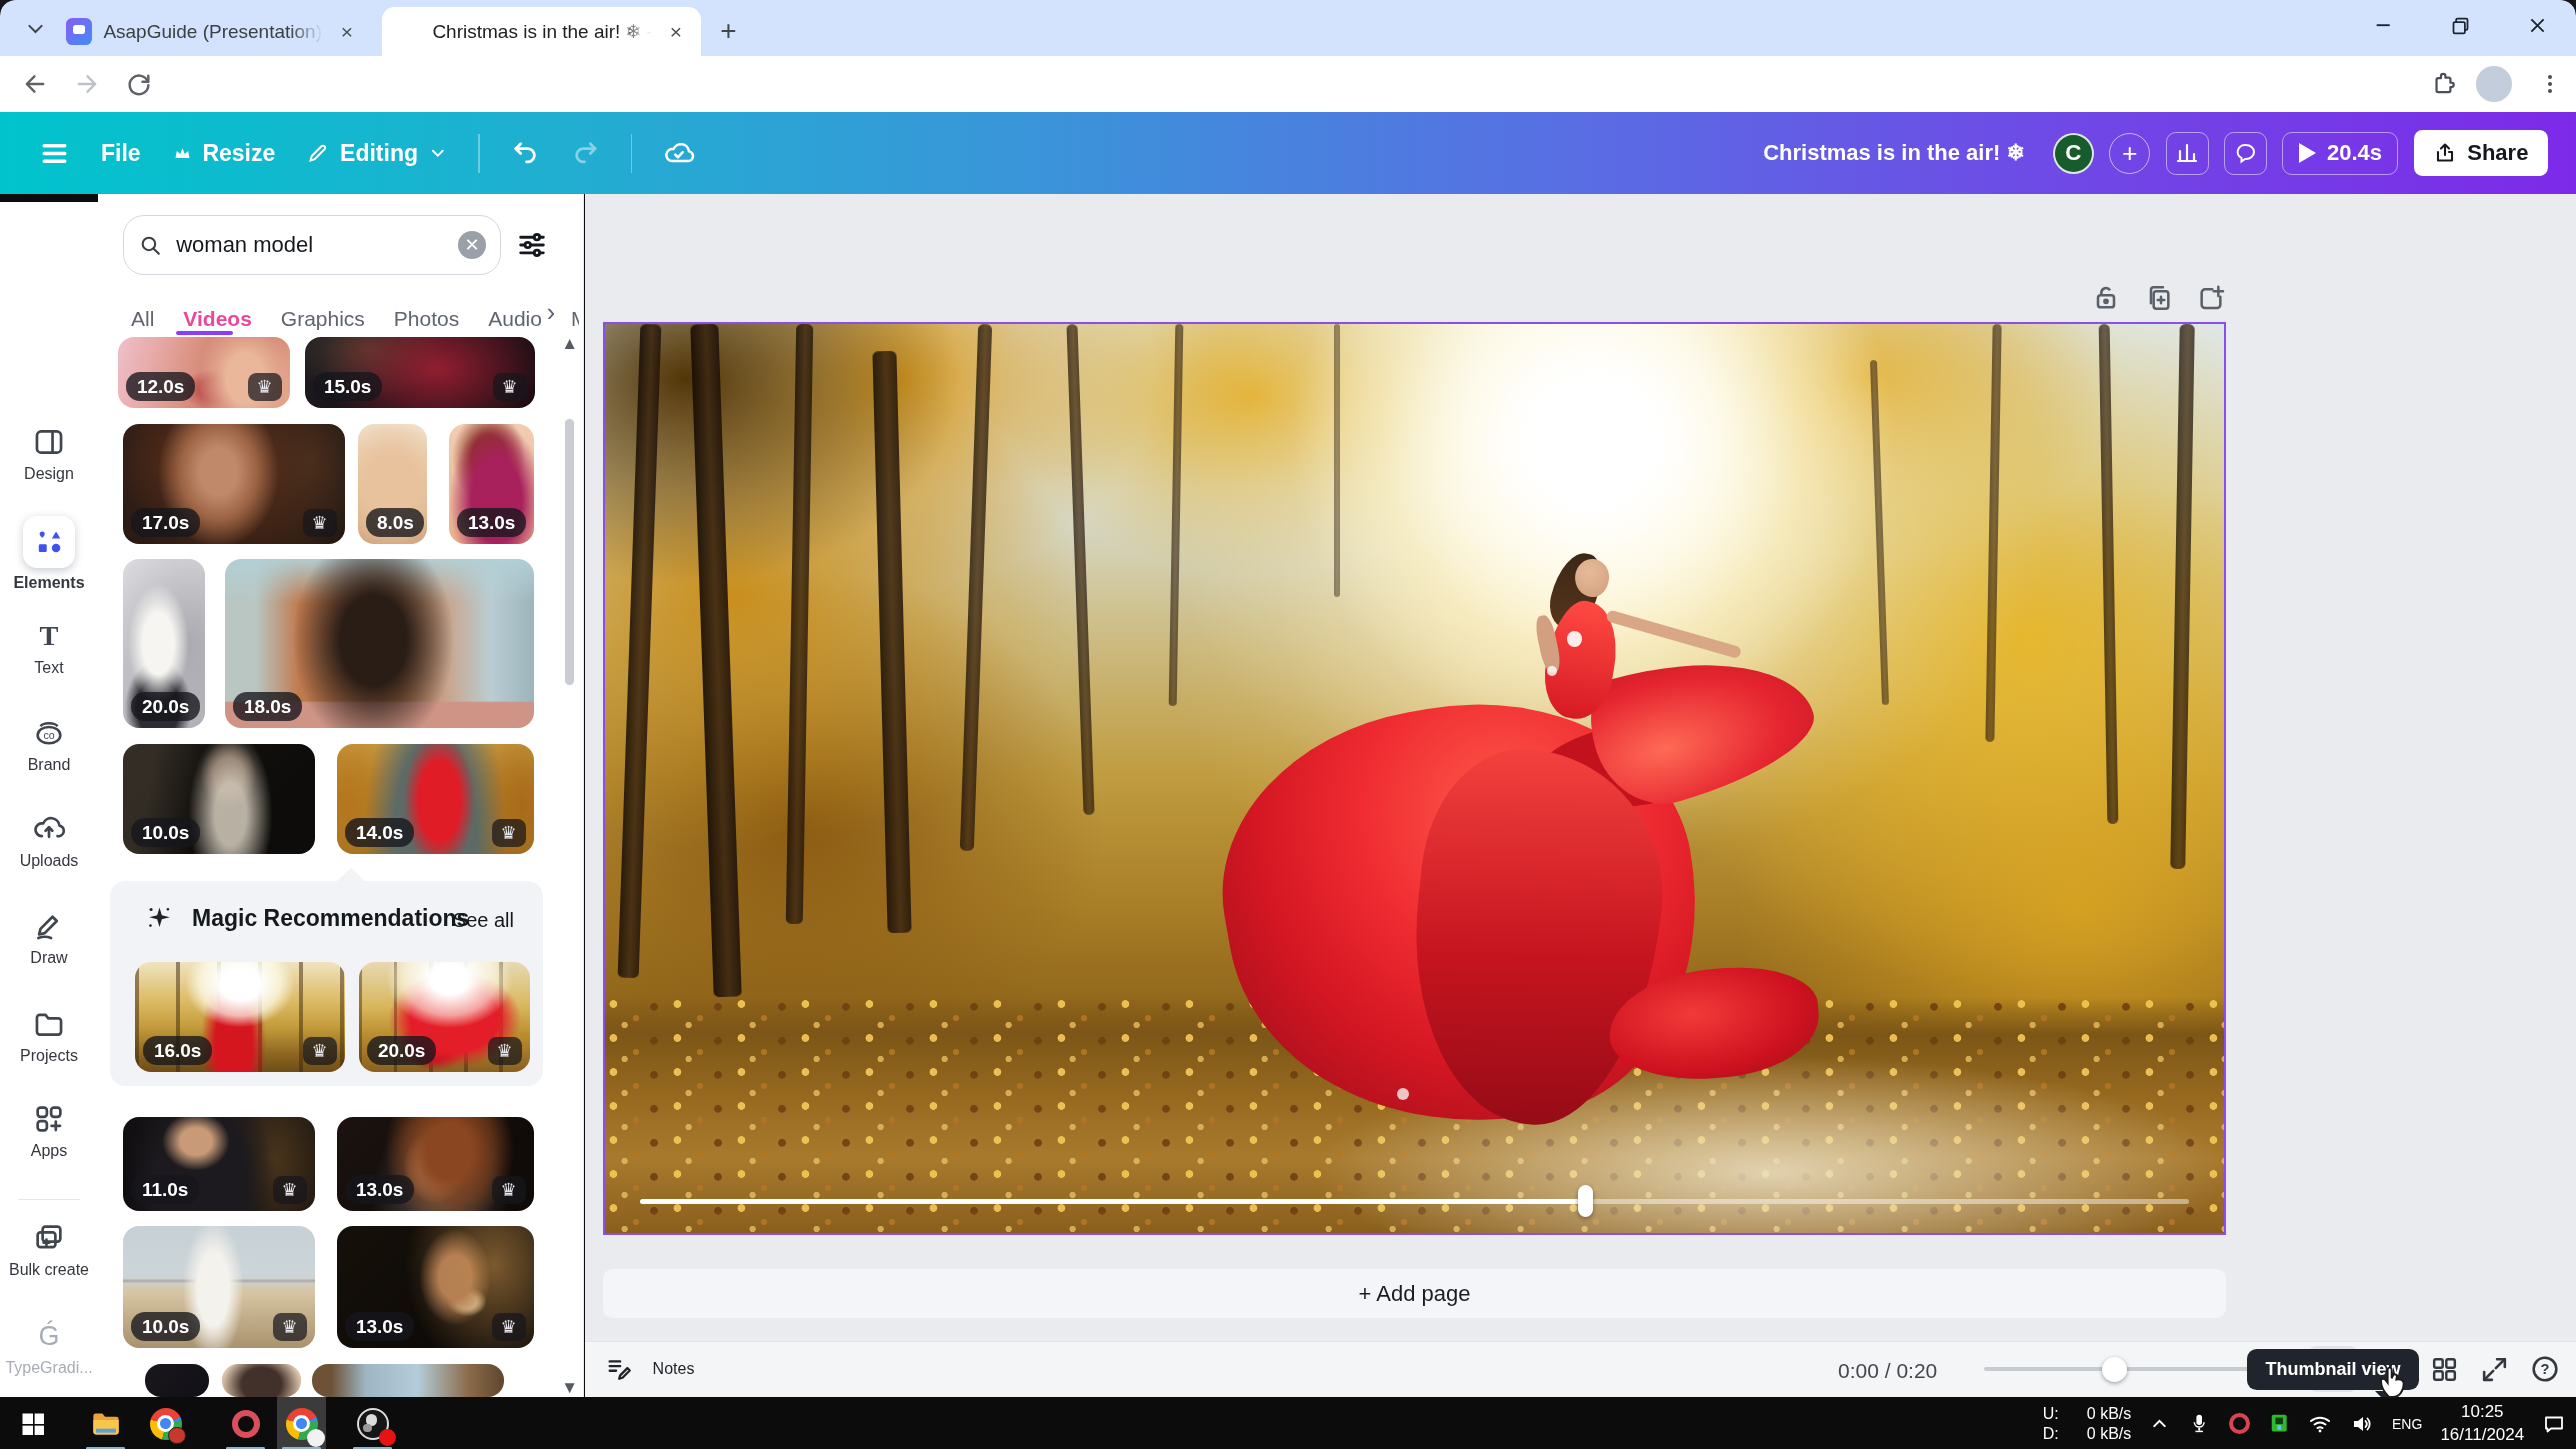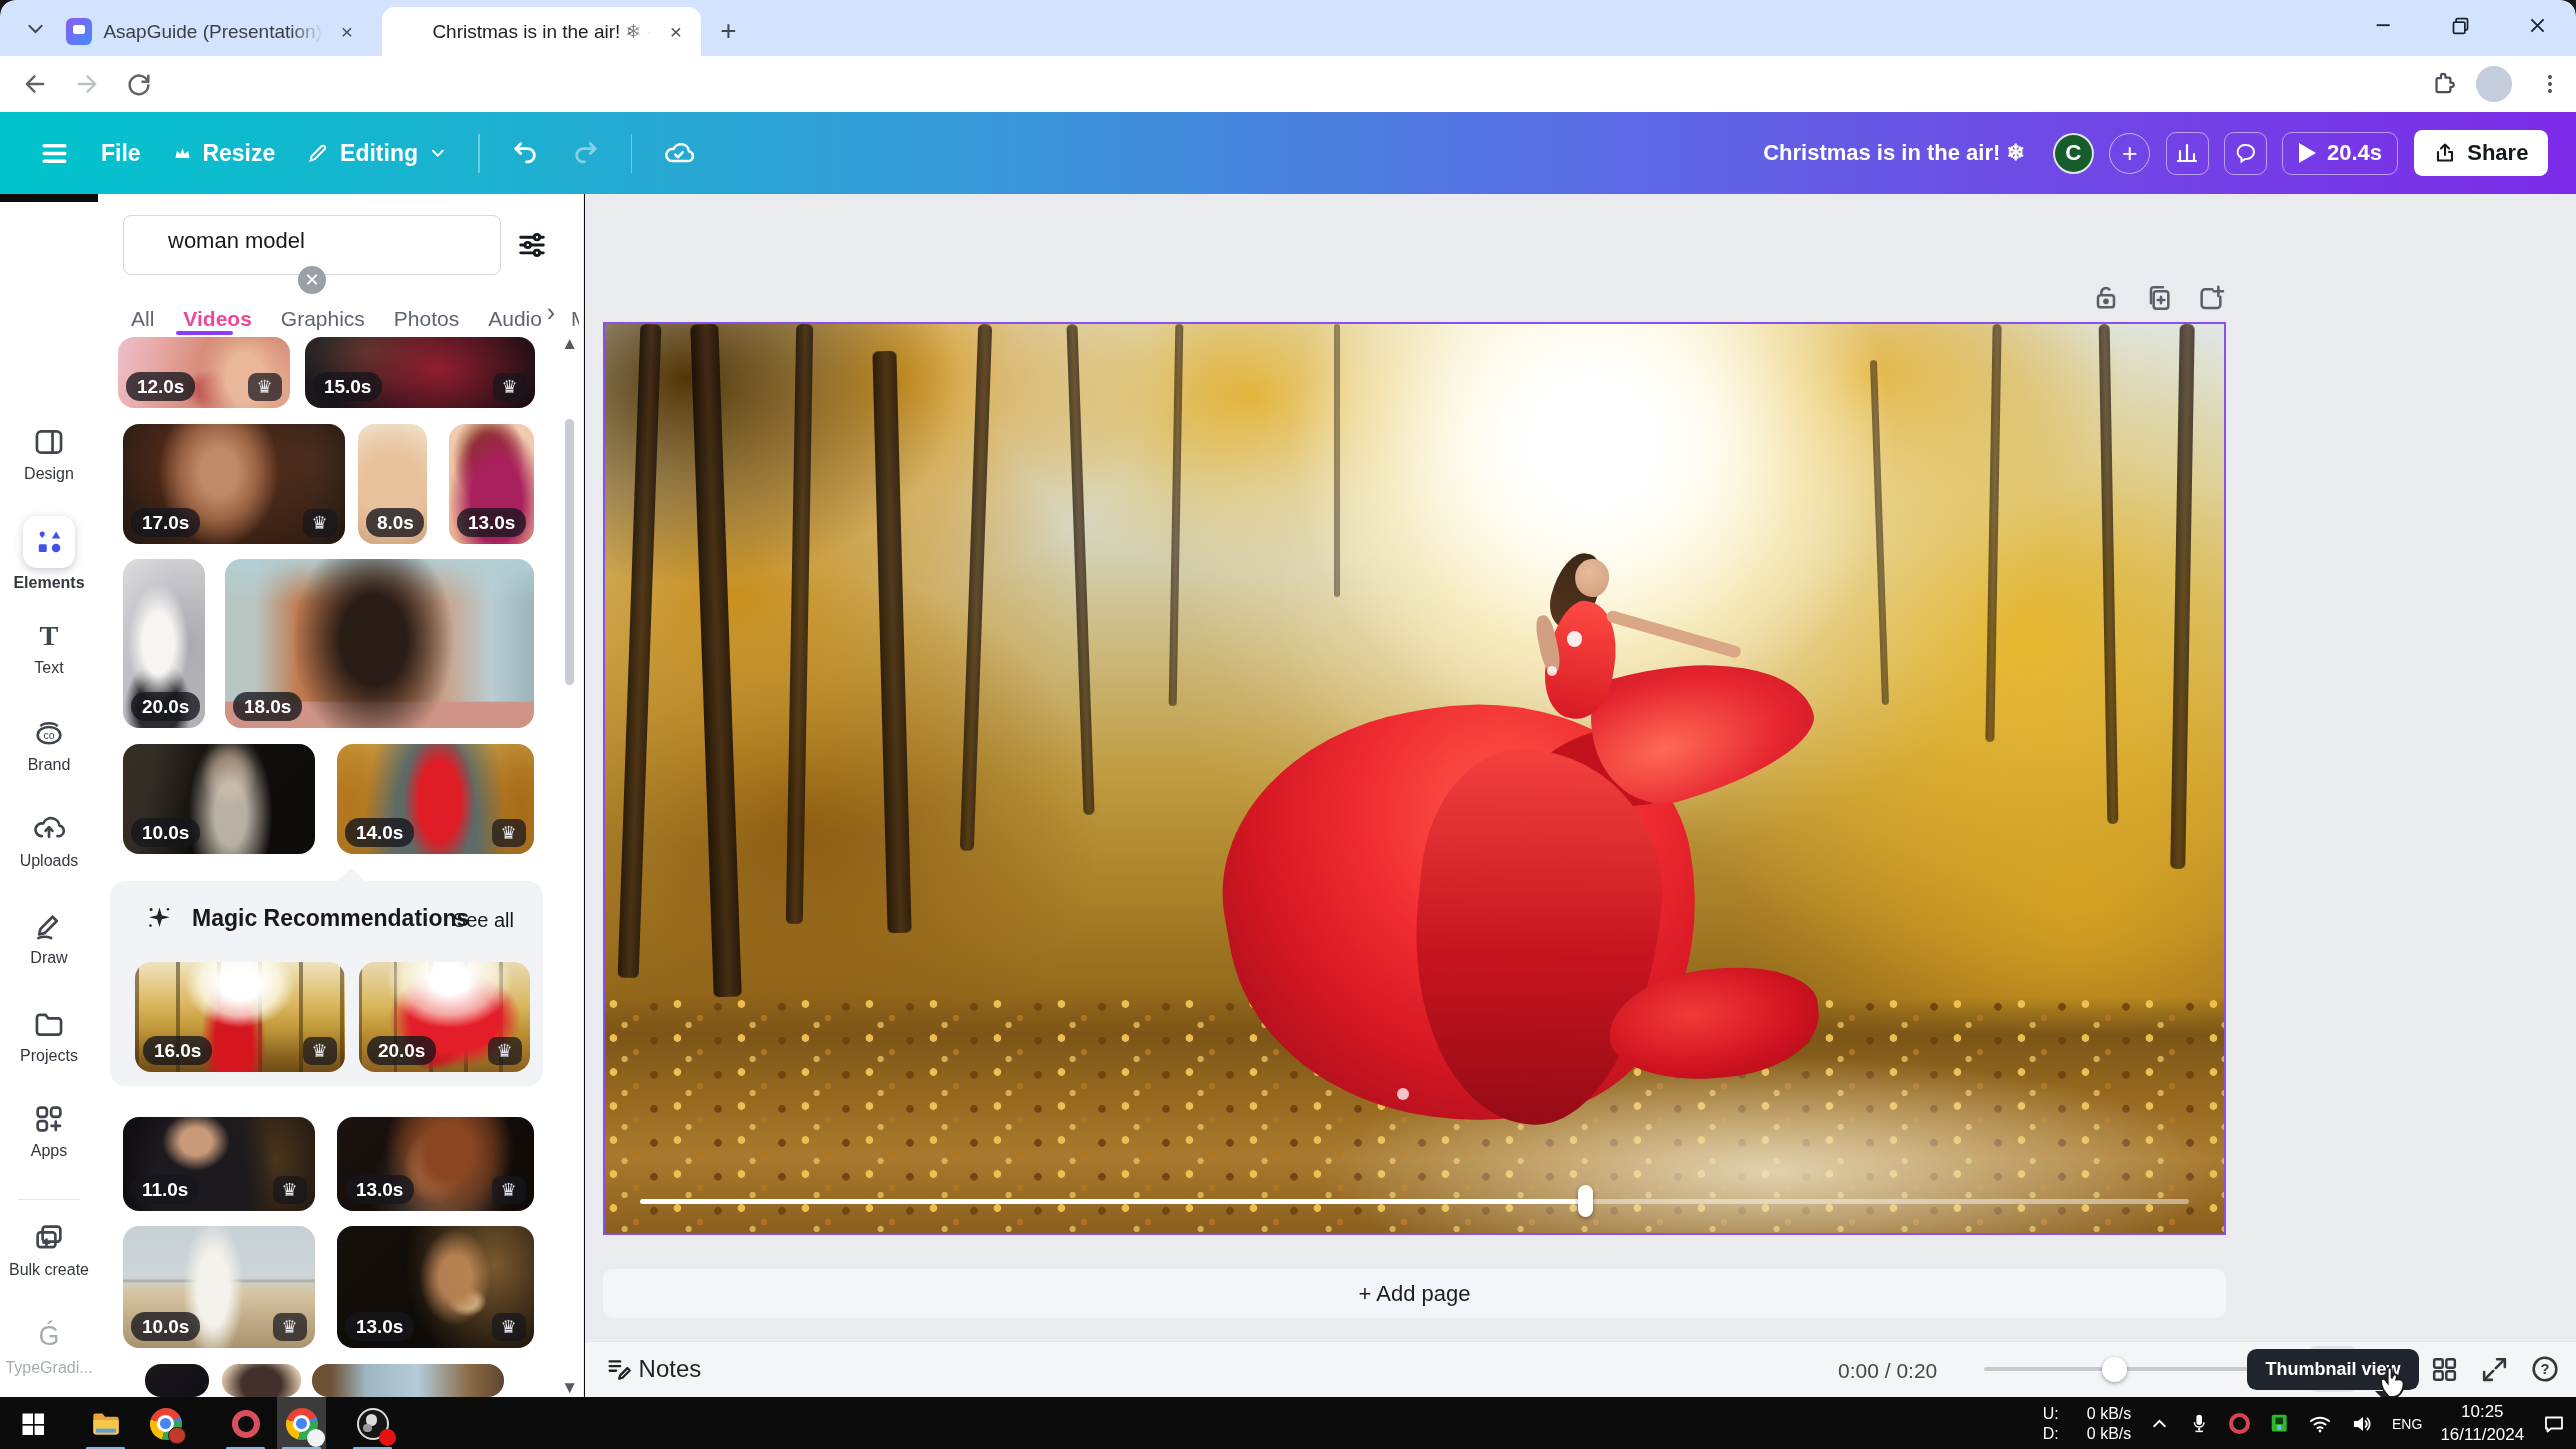--- a/index.html
+++ b/index.html
@@ -52,21 +52,21 @@
   
   .rail{left:0;top:202px;width:98px;height:1413px;background:#fff;}
   .ritem{left:0;width:98px;display:flex;flex-direction:column;align-items:center;gap:5.6px;color:#40464e;}
   .ritem .lbl{font-size:16px;color:#33373e;white-space:nowrap;}
   .ritem.dim, .ritem.dim .lbl{color:#a7adb6;}
   .chip{width:52px;height:52px;background:#fff;border-radius:14px;box-shadow:0 2.1px 8.4px rgba(20,30,60,.22);display:flex;align-items:center;justify-content:center;}
   .rdiv{left:18px;width:62px;height:1.4px;background:#e4e6ea;}
 
   
   .panel{left:98px;top:194px;width:486px;height:1203px;background:#fff;overflow:hidden;border-right:1.4px solid #e8eaee;box-sizing:border-box;}
-  .searchbox{left:25px;top:21px;width:378px;height:60px;border:1.8px solid #d3d7dd;border-radius:8px;box-sizing:border-box;display:flex;align-items:center;gap:11.2px;padding:0 14px;flex-direction:column;}
+  .searchbox{left:25px;top:21px;width:378px;height:60px;border:1.8px solid #d3d7dd;border-radius:21px;box-sizing:border-box;display:flex;align-items:center;gap:11.2px;padding:0 14px;}
   .searchbox input{border:0;outline:0;background:transparent;font-size:22px;color:#15191e;font-family:"Liberation Sans",sans-serif;flex:1;min-width:0;}
   .clearbtn{width:28px;height:28px;border-radius:50%;background:#9aa0a8;color:#fff;font-size:18px;display:flex;align-items:center;justify-content:center;flex:0 0 auto;}
   .filterbtn{left:417px;top:34px;width:34px;height:34px;color:#15191e;}
   .ptabs{left:33px;top:98px;width:448px;height:39px;display:flex;align-items:flex-end;gap:29px;font-size:21px;color:#5e6470;white-space:nowrap;}
   .ptab.on{color:#ec4899;font-weight:bold;}
   .ptab.clip{width:15.4px;overflow:hidden;}
   .underline{left:78px;top:137px;width:57px;height:4.2px;border-radius:2.1px;background:#8b3dff;}
   .tabchev{left:441px;top:104px;width:24px;height:28px;color:#5e6470;font-size:25px;display:flex;align-items:center;justify-content:center;}
 
   .thumb{border-radius:16px;overflow:hidden;position:absolute;}
@@ -143,21 +143,21 @@
   .w-arm2{left:57.7%;top:32%;width:1.1%;height:6.4%;background:#d2a080;border-radius:40%;transform:rotate(-12deg);}
   .flare{position:absolute;background:#fff;border-radius:50%;}
   .vprog{position:absolute;left:35px;right:35px;bottom:28px;height:8.4px;}
   .vprog .played{position:absolute;left:0;top:2.1px;height:4.9px;width:61%;background:#fff;border-radius:2.8px;}
   .vprog .rest{position:absolute;left:61%;right:0;top:2.1px;height:4.9px;background:rgba(255,255,255,.45);border-radius:2.8px;}
   .vprog .handle{position:absolute;left:calc(61% - 7px);top:-11.2px;width:14.7px;height:31.5px;background:#fff;border-radius:7.7px;box-shadow:0 1.4px 4.2px rgba(0,0,0,.4);}
   .addpage{left:18px;top:1075px;width:1623px;height:49px;background:#f4f5f8;border-radius:9.8px;display:flex;align-items:center;justify-content:center;font-size:22px;color:#1a1e24;}
 
   
   .statusbar{left:0;top:1147px;width:1991px;height:56px;background:#f4f5f7;border-top:1.4px solid #e2e4e8;box-sizing:border-box;}
-  .notes{left:19.6px;top:12.6px;display:flex;align-items:center;gap:6px;color:#20242a;font-size:24px;}
+  .notes{left:19.6px;top:12.6px;display:flex;align-items:center;gap:20px;color:#20242a;font-size:16px;}
   .sb-time{left:1253px;top:17px;font-size:21px;color:#43474f;white-space:nowrap;}
   .sb-slider{left:1399px;top:25px;width:267px;height:4.2px;background:#c6cad1;border-radius:2.1px;}
   .sb-slider .knob{position:absolute;left:118px;top:-10.5px;width:25px;height:25px;background:#fff;border-radius:50%;box-shadow:0 1.4px 4.2px rgba(0,0,0,.35);}
   .sb-zoom{left:1697px;top:17px;font-size:21px;color:#20242a;}
   .sb-ic{top:4.2px;width:50px;height:46px;border-radius:8.4px;display:flex;align-items:center;justify-content:center;color:#33383f;}
   .sb-ic.hl{background:#e2e4e9;}
   .tooltip{left:1735px;top:-43px;height:41px;background:#20242c;color:#fff;border-radius:9.8px;display:flex;align-items:center;padding:0 18px;font-size:18px;font-weight:bold;white-space:nowrap;}
   .tooltip .tnotch{position:absolute;left:67px;bottom:-9.8px;width:0;height:0;border-left:11.2px solid transparent;border-right:11.2px solid transparent;border-top:11.2px solid #20242c;}
 
   

